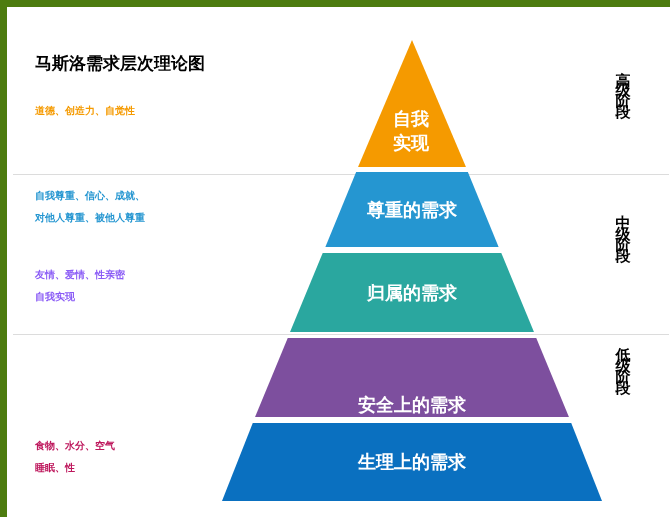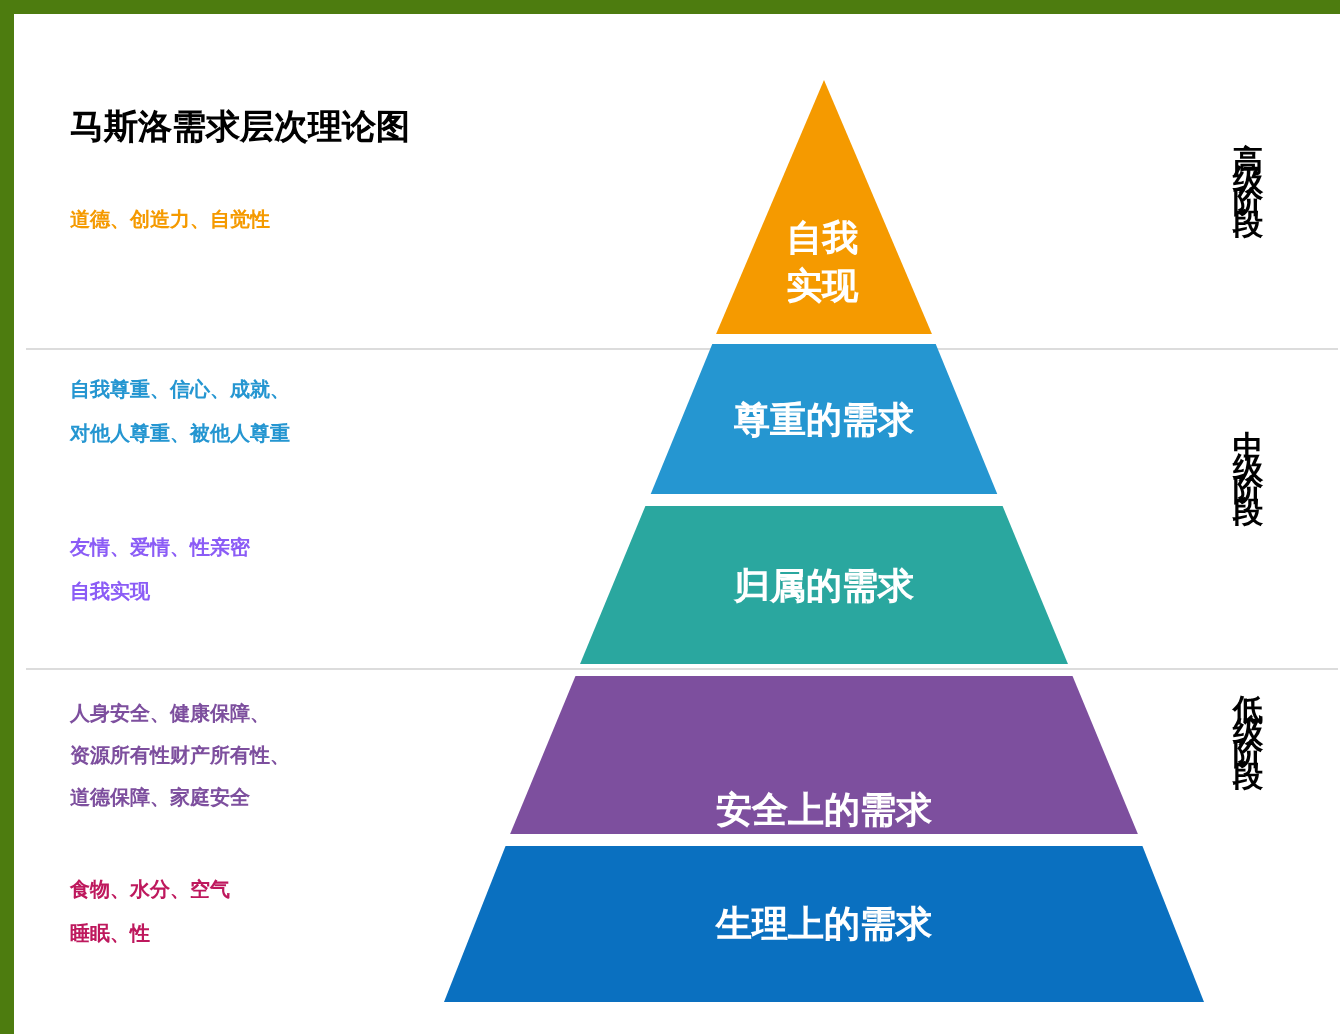--- a/index.html
+++ b/index.html
@@ -75,25 +75,20 @@
     <div>道德、创造力、自觉性</div>
   </div>
   <div class="desc desc-2" style="color: rgb(37, 150, 209);">
     <div>自我尊重、信心、成就、</div>
     <div>对他人尊重、被他人尊重</div>
   </div>
   <div class="desc desc-3" style="color: #8b5cf6;">
     <div>友情、爱情、性亲密</div>
     <div>自我实现</div>
   </div>
-  <div class="desc desc-4" style="color: rgb(125, 79, 158);">
-    <div>人身安全、健康保障、</div>
-    <div>资源所有性财产所有性、</div>
-    <div>道德保障、家庭安全</div>
-  </div>
   <div class="desc desc-5" style="color: #be185d;">
     <div>食物、水分、空气</div>
     <div>睡眠、性</div>
   </div>
 
   <div class="pyramid">
     <div class="level l1" style="background-color: rgb(245, 154, 0);">
       <div class="lvl-label">自我实现</div>
     </div>
     <div class="level l2" style="background-color: rgb(37, 150, 209);">

